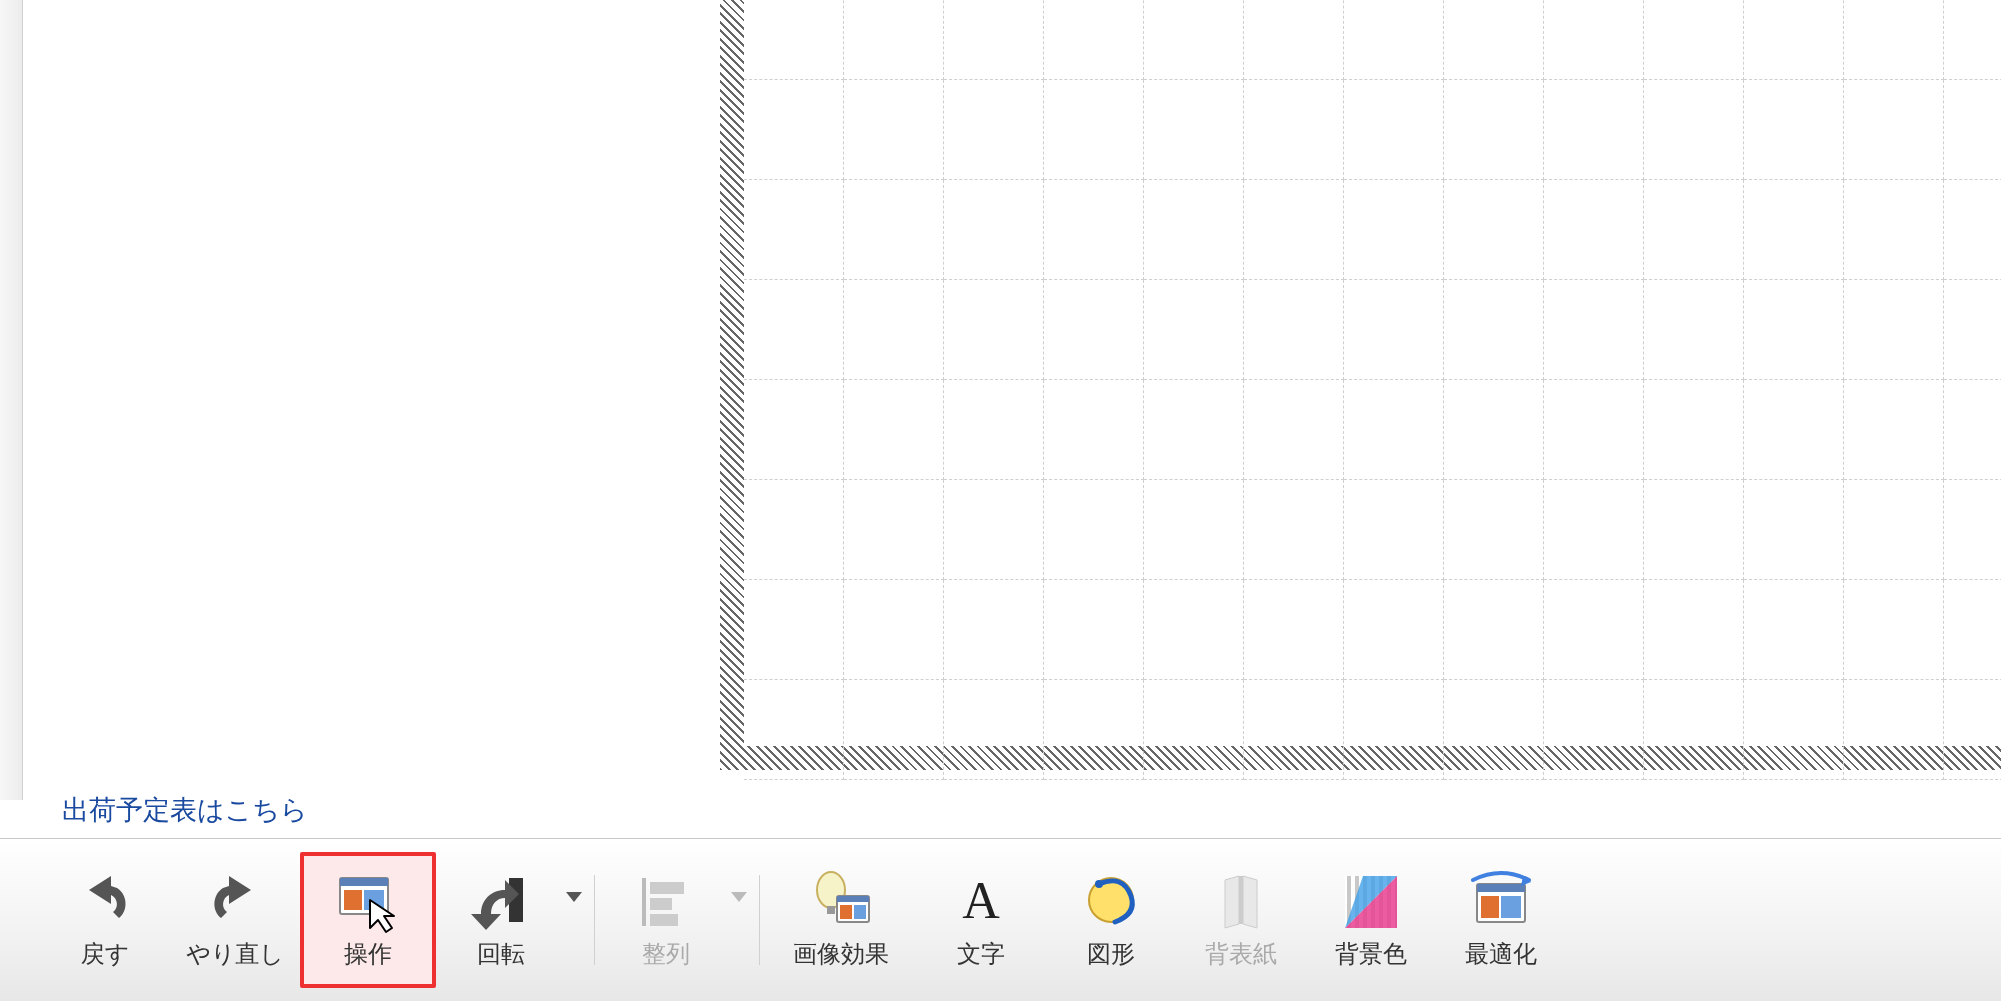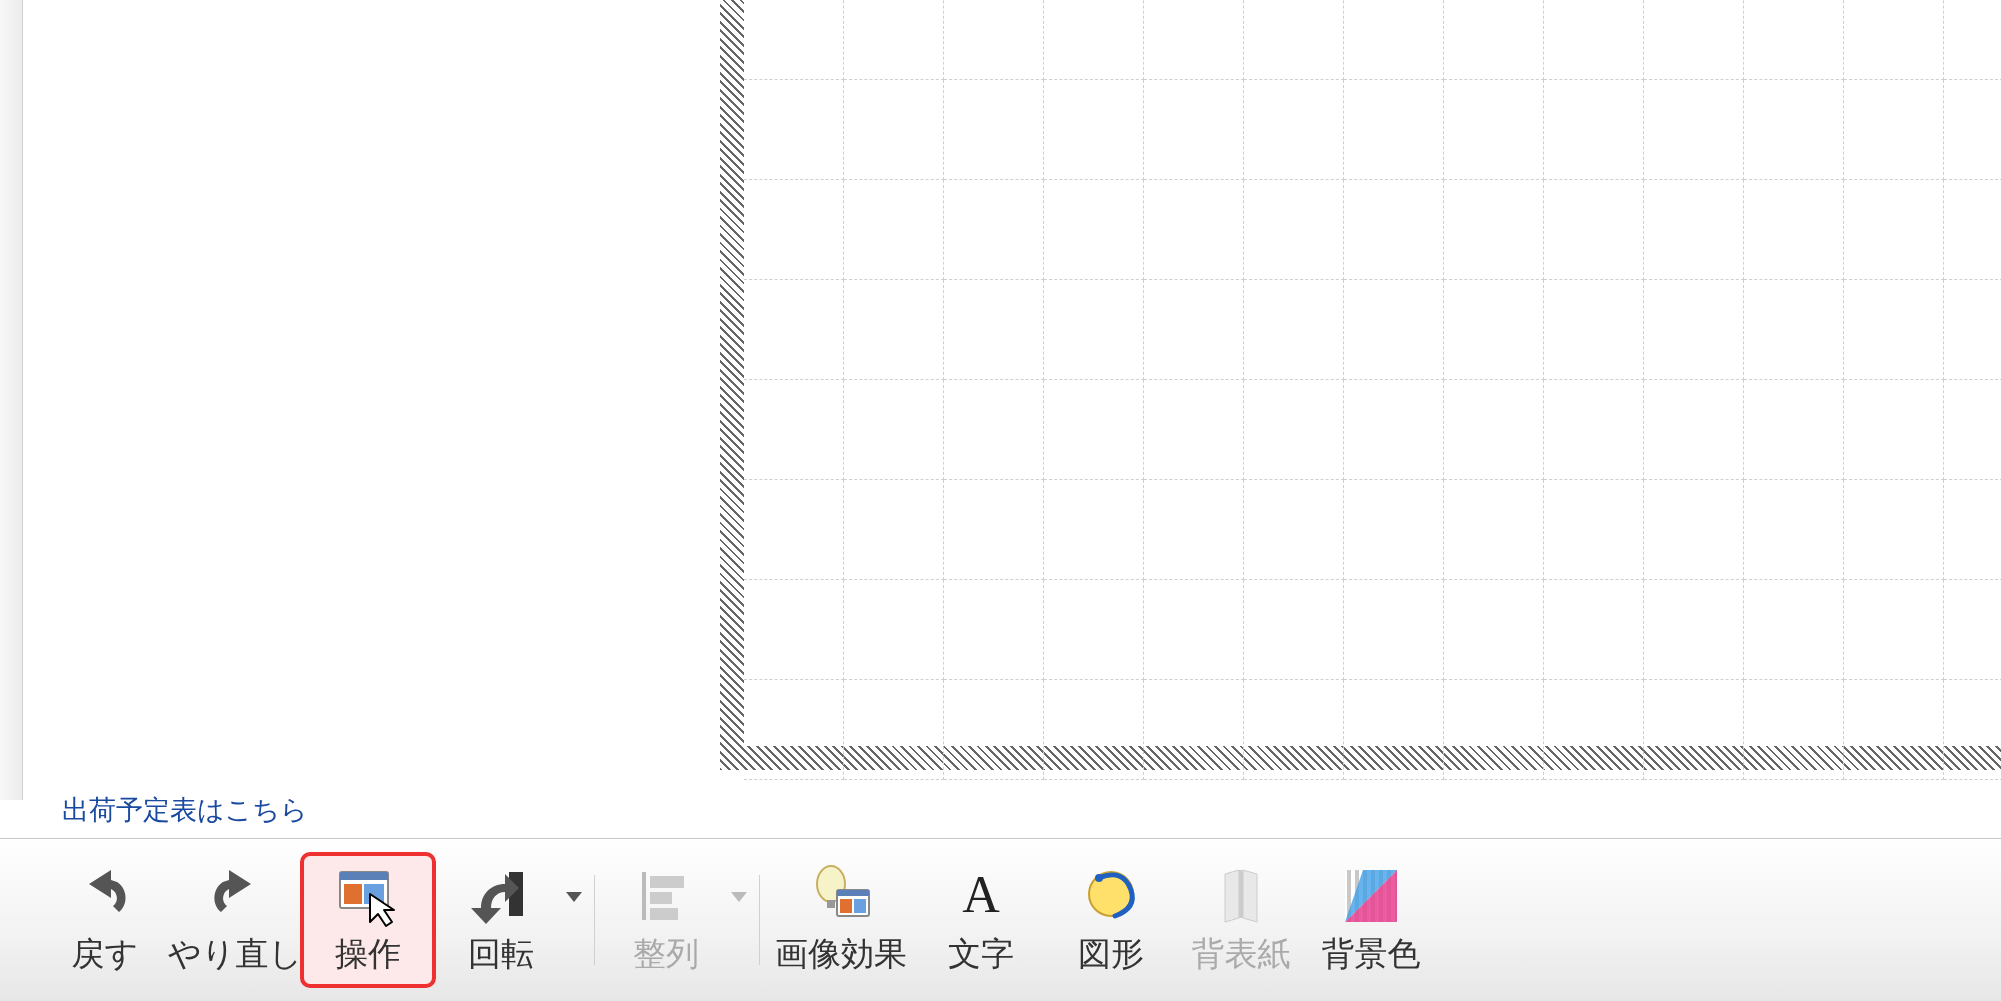--- a/index.html
+++ b/index.html
@@ -17,23 +17,23 @@
 #grid-cells div{border-right:1px dashed #cfcfcf;border-bottom:1px dashed #cfcfcf}
 
 
 #link{position:absolute;left:62px;top:792px;font-size:27px;color:#1a4aa0}
 
 
 #toolbar{position:absolute;left:0;top:838px;width:2001px;height:163px;
 background:linear-gradient(to bottom,#ffffff 0%,#f2f2f2 60%,#e7e7e7 100%);
 border-top:1px solid #c8c8c8;display:flex;align-items:center;padding:0 40px;box-sizing:border-box}
 .tb-item{display:flex;flex-direction:column;align-items:center;justify-content:center;width:130px;height:140px;position:relative;cursor:pointer}
-.tb-item .label{font-size:33px;color:#333;margin-top:4px;white-space:nowrap}
+.tb-item .label{font-size:24px;color:#333;margin-top:4px;white-space:nowrap}
 .tb-item.disabled .label{color:#aaa}
-.tb-item.selected{border:4px solid #ee3030;background:#fde9e9;border-radius:10px;width:128px;height:128px}
+.tb-item.selected{border:4px solid #ee3030;background:#fde9e9;border-radius:2px;width:128px;height:128px}
 .tb-icon{width:64px;height:64px;display:flex;align-items:center;justify-content:center}
 .sep{width:1px;height:90px;background:#d0d0d0;margin:0 6px}
 .dropdown-caret{width:0;height:0;border-left:8px solid transparent;border-right:8px solid transparent;border-top:10px solid #555;margin-left:8px;position:absolute;right:-16px;top:42px}
 .tb-item.with-caret{margin-right:22px}
 
 
 .tb-icon svg{width:64px;height:64px}
 </style>
 </head>
 <body>
@@ -269,16 +269,29 @@
             </pattern>
           </defs>
         <rect x="6" y="6" width="52" height="52" fill="url(#hp)"></rect>
         <path d="M6 58 L58 6 L58 58 Z" fill="#e84090" opacity="0.85"></path>
         <path d="M6 58 L58 6 L24 6 Z" fill="#40a0e8" opacity="0.8"></path>
       </svg>
     </div>
     <div class="label">背景色</div>
   </div>
 
+  <div class="tb-item">
+    <div class="tb-icon">
+      <svg viewBox="0 0 64 64">
+        <rect x="8" y="14" width="48" height="38" rx="2" fill="#fff" stroke="#888" stroke-width="2"></rect>
+        <rect x="8" y="14" width="48" height="8" fill="#5b7fb7"></rect>
+        <rect x="12" y="26" width="18" height="22" fill="#e07030"></rect>
+        <rect x="32" y="26" width="20" height="22" fill="#6aa0e0"></rect>
+        <path d="M4 10 Q32 -4 60 10" fill="none" stroke="#4080e0" stroke-width="4" stroke-linecap="round"></path>
+        <path d="M54 6 L62 12 L52 16 Z" fill="#4080e0"></path>
+      </svg>
+    </div>
+    <div class="label">最適化</div>
+  </div>
 
 
 
 </div>
 
 </body></html>

